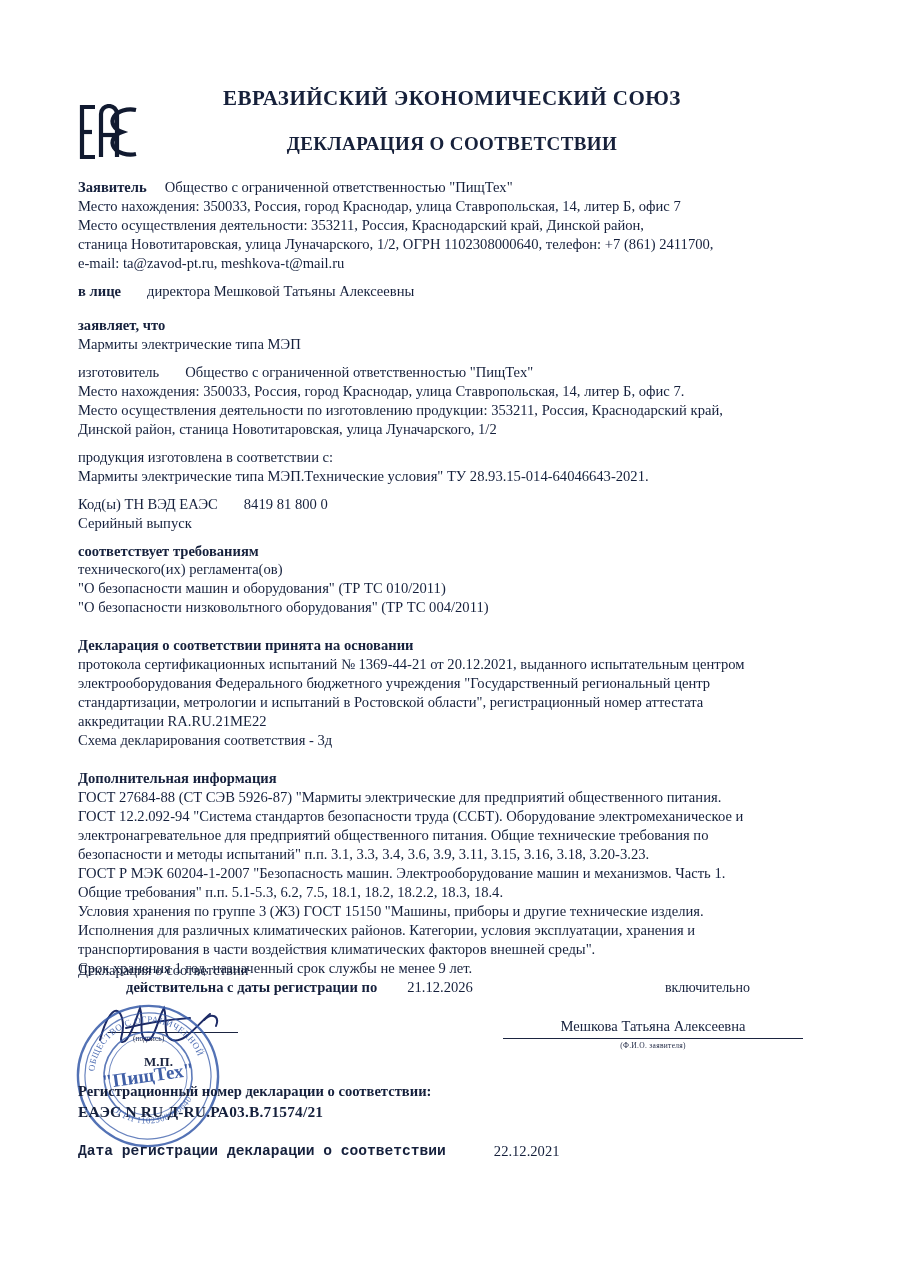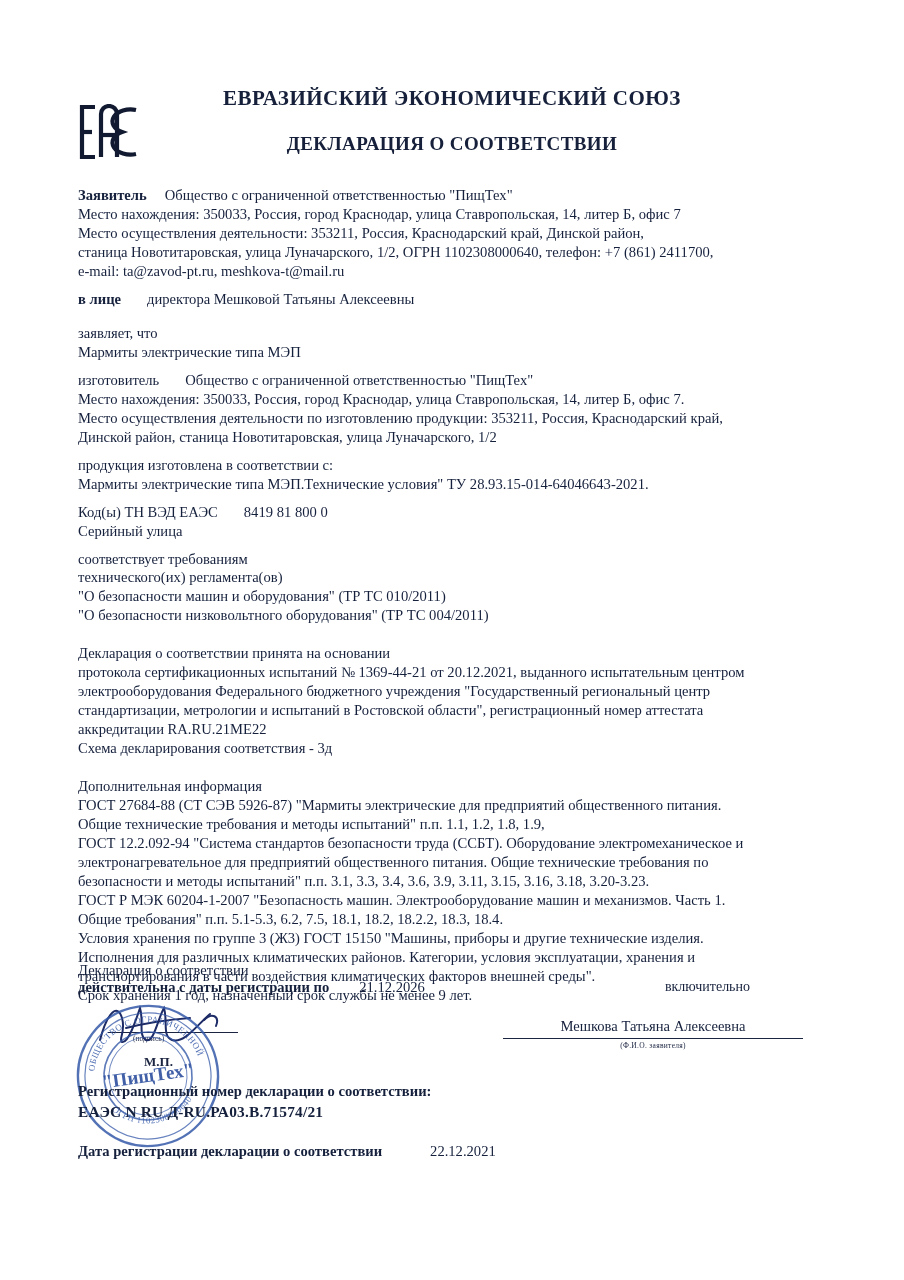--- a/index.html
+++ b/index.html
@@ -52,32 +52,32 @@
     font-weight: bold;
     font-size: 19px;
     letter-spacing: 0.4px;
     color: #16203a;
     margin-top: 22px;
   }
 
   .body-block {
     position: absolute;
     left: 78px;
-    top: 186px;
+    top: 178px;
     width: 744px;
     font-size: 14.6px;
     line-height: 1.30;
     color: #15203c;
   }
 
   .row {
     margin: 0;
     padding: 0;
   }
-  .b { font-weight: normal; }
+  .b { font-weight: bold; }
   .gap-sm { height: 9px; }
   .gap-md { height: 15px; }
   .gap-lg { height: 19px; }
 
   .lbl-inline {
     font-weight: bold;
     display: inline-block;
   }
 
   .spacer-w-1 { display: inline-block; width: 18px; }
@@ -87,21 +87,22 @@
   .sig-area {
     position: absolute;
     left: 78px;
     top: 962px;
     width: 744px;
     font-size: 14.6px;
     color: #15203c;
   }
   .decl-valid-row {
     display: flex;
-    align-items: flex-start;
+    align-items: center;
+    margin-left: 48px;
   }
   .decl-valid-row .b { font-weight: bold; }
   .valid-date { margin-left: 30px; }
   .inclusive {
     margin-left: auto;
     margin-right: 72px;
     font-weight: normal;
     font-size: 14px;
   }
 
@@ -167,21 +168,21 @@
 
   .date-block {
     position: absolute;
     left: 78px;
     top: 1143px;
     width: 744px;
     font-size: 14.6px;
     color: #15203c;
     display: flex;
   }
-  .date-block .lbl { font-weight: bold; }
+  .date-block .lbl { font-weight: bold; font-family: Liberation Mono, monospace; }
   .date-block .val { margin-left: 48px; }
 
   
   .stamp {
     position: absolute;
     left: 64px;
     top: 1000px;
     width: 168px;
     height: 152px;
     pointer-events: none;
@@ -244,21 +245,21 @@
     <div class="row">Место нахождения: 350033, Россия,  город Краснодар, улица Ставропольская, 14, литер Б, офис 7.</div>
     <div class="row">Место осуществления деятельности по изготовлению продукции: 353211, Россия, Краснодарский край,</div>
     <div class="row">Динской район, станица Новотитаровская, улица Луначарского, 1/2</div>
     <div class="gap-sm"></div>
     <div class="row">продукция изготовлена в соответствии с:</div>
     <div class="row">Мармиты электрические типа МЭП.Технические условия" ТУ 28.93.15-014-64046643-2021.</div>
     <div class="gap-sm"></div>
     <div class="row">
       <span>Код(ы) ТН ВЭД ЕАЭС</span><span class="spacer-w-2"></span><span>8419 81 800 0</span>
     </div>
-    <div class="row">Серийный улица</div>
+    <div class="row">Серийный выпуск</div>
 
     <div class="gap-sm"></div>
 
     <div class="row b">соответствует требованиям</div>
     <div class="row">технического(их) регламента(ов)</div>
     <div class="row">"О безопасности машин и оборудования" (ТР ТС 010/2011)</div>
     <div class="row">"О безопасности низковольтного оборудования" (ТР ТС 004/2011)</div>
 
     <div class="gap-lg"></div>
 
@@ -266,21 +267,20 @@
     <div class="row">протокола сертификационных испытаний № 1369-44-21 от 20.12.2021, выданного испытательным центром</div>
     <div class="row">электрооборудования Федерального бюджетного учреждения "Государственный региональный центр</div>
     <div class="row">стандартизации, метрологии и испытаний в Ростовской области", регистрационный номер аттестата</div>
     <div class="row">аккредитации RA.RU.21МЕ22</div>
     <div class="row">Схема декларирования соответствия - 3д</div>
 
     <div class="gap-lg"></div>
 
     <div class="row b">Дополнительная информация</div>
     <div class="row">ГОСТ 27684-88 (СТ СЭВ 5926-87) "Мармиты электрические для предприятий общественного питания.</div>
-    <div class="row">Общие технические требования и методы испытаний" п.п. 1.1, 1.2, 1.8, 1.9,</div>
     <div class="row">ГОСТ 12.2.092-94 "Система стандартов безопасности труда (ССБТ). Оборудование электромеханическое и</div>
     <div class="row">электронагревательное для предприятий общественного питания. Общие технические требования по</div>
     <div class="row">безопасности и методы испытаний" п.п. 3.1, 3.3, 3.4, 3.6, 3.9, 3.11, 3.15, 3.16, 3.18, 3.20-3.23.</div>
     <div class="row">ГОСТ Р МЭК 60204-1-2007 "Безопасность машин. Электрооборудование машин и механизмов. Часть 1.</div>
     <div class="row">Общие требования" п.п. 5.1-5.3, 6.2, 7.5, 18.1, 18.2, 18.2.2, 18.3, 18.4.</div>
     <div class="row">Условия хранения по группе 3 (Ж3) ГОСТ 15150 "Машины, приборы и другие технические изделия.</div>
     <div class="row">Исполнения для различных климатических районов. Категории, условия эксплуатации, хранения и</div>
     <div class="row">транспортирования в части воздействия климатических факторов внешней среды".</div>
     <div class="row">Срок хранения 1 год,  назначенный срок службы не менее 9 лет.</div>
 

